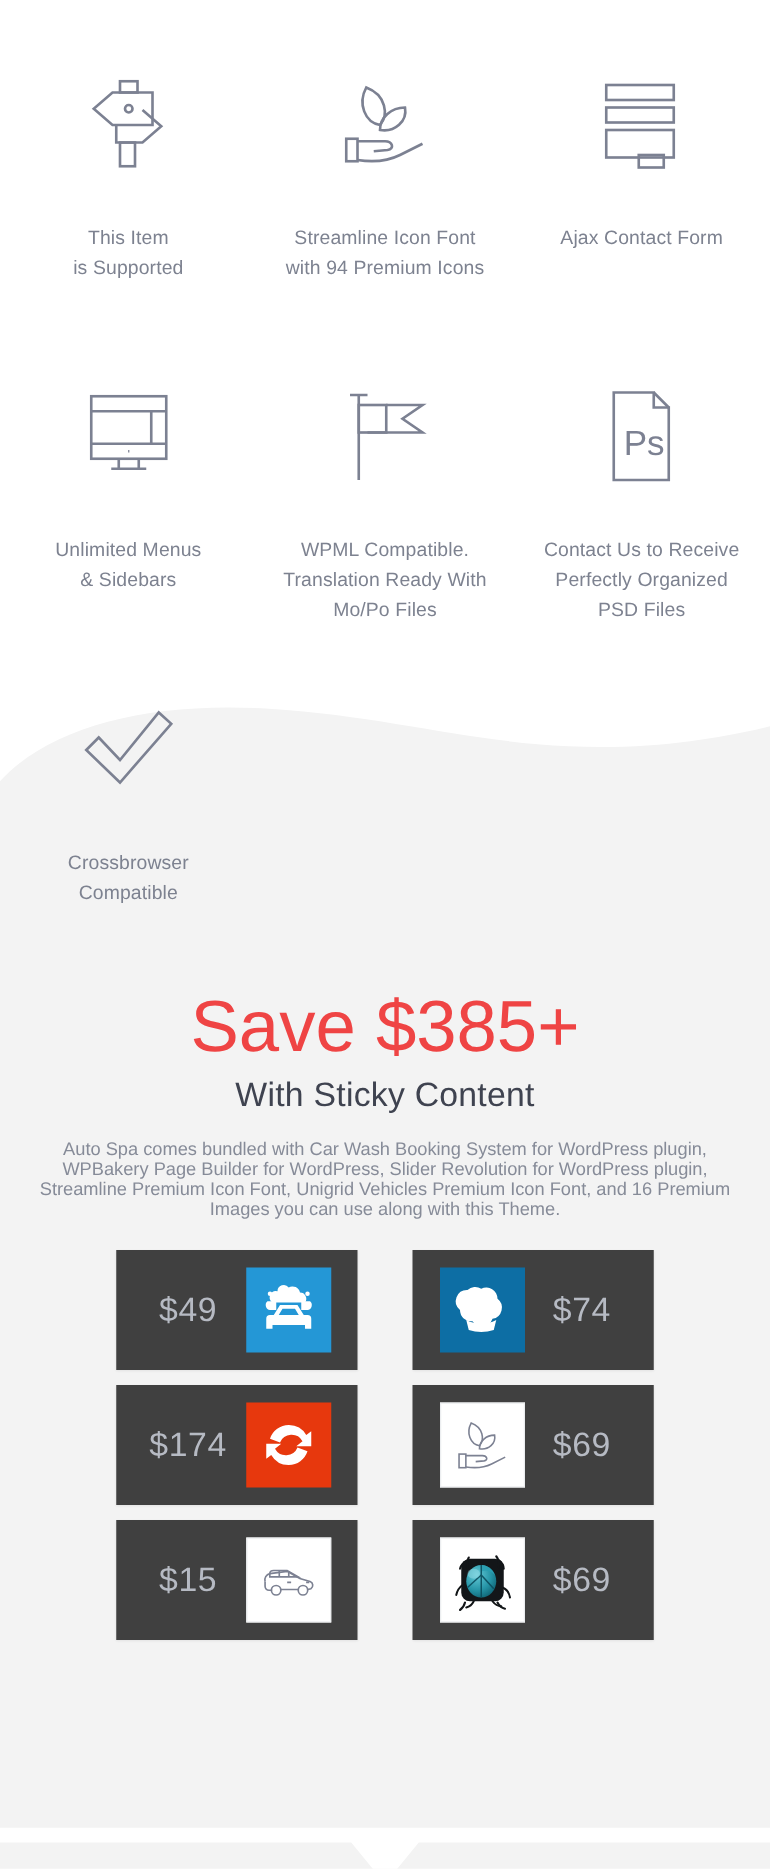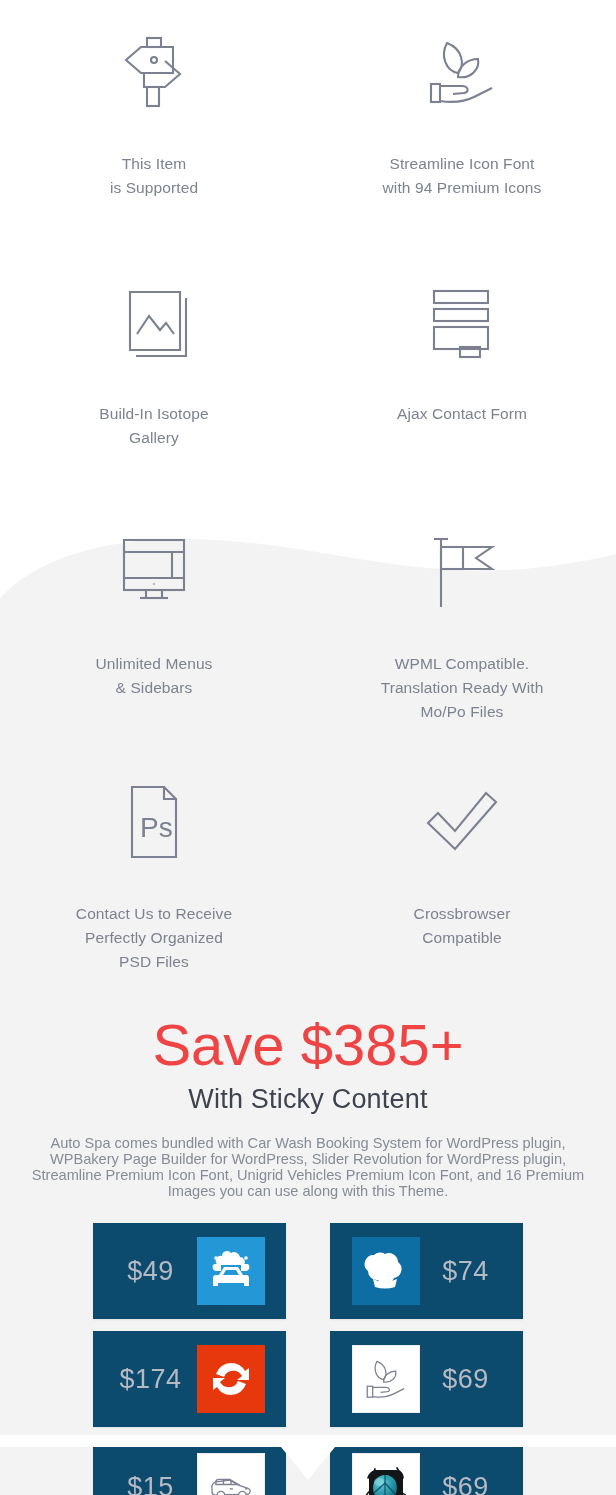--- a/index.html
+++ b/index.html
@@ -19,22 +19,23 @@
     width: 616px; height: 975px;
     z-index: 0;
     pointer-events: none;
   }
 
   
   .features {
     position: relative;
     z-index: 2;
     display: grid;
-    grid-template-columns: repeat(2, 1fr);
+    grid-template-columns: repeat(3, 1fr);
     padding-top: 4px;
+    margin-top: 27px;
   }
   .feature { text-align: center; padding: 18px 6px 0 6px; height: 250px; }
   .feature .ficon {
     height: 100px;
     display: flex; align-items: center; justify-content: center;
     margin-bottom: 30px;
   }
   .feature .flabel {
     font-size: 15.5px;
     line-height: 24px;
@@ -71,21 +72,21 @@
   }
 
   
   .cards {
     position: relative; z-index: 2;
     width: 430px; margin: 24px auto 0 auto;
   }
   .card-row { display: flex; justify-content: space-between; margin-bottom: 12px; }
   .card {
     width: 193px; height: 96px;
-    background: #0c4a6e;
+    background: #404040;
     box-shadow: 0 1px 2px rgba(0,0,0,.07);
     display: flex; align-items: center; justify-content: center;
     gap: 10px;
     padding: 0 8px;
   }
   .card.reverse { flex-direction: row-reverse; }
   .price {
     font-size: 27px; font-weight: 300; color: #b6bac3;
     min-width: 72px; text-align: center; letter-spacing: .5px;
   }
@@ -133,32 +134,20 @@
             <path d="M54,25 C43,25 34,33 34,43 C46,45 56,36 54,25 Z"></path>
             <rect x="7" y="50" width="9" height="18"></rect>
             <path d="M16,52 C26,52 33,52 38,52 C44,52 46,58 40,59 L29,60"></path>
             <path d="M16,67 C29,69 40,68 50,63 L68,54"></path>
           </g>
         </svg>
       </div>
       <div class="flabel">Streamline Icon Font<br>with 94 Premium Icons</div>
     </div>
 
-    <div class="feature">
-      <div class="ficon">
-        <svg width="72" height="76" viewBox="0 0 72 76">
-          <g class="stroke">
-            <path d="M12,8 H62 V66 H12 Z"></path>
-            <path d="M18,72 H68 V14"></path>
-            <path d="M19,50 L31,32 L42,46 L48,39 L56,50"></path>
-          </g>
-        </svg>
-      </div>
-      <div class="flabel">Build-In Isotope<br>Gallery</div>
-    </div>
 
     <div class="feature">
       <div class="ficon">
         <svg width="72" height="74" viewBox="0 0 72 74">
           <g class="stroke">
             <rect x="8" y="6" width="54" height="12"></rect>
             <rect x="8" y="24" width="54" height="12"></rect>
             <rect x="8" y="42" width="54" height="22"></rect>
             <rect x="34" y="62" width="20" height="10"></rect>
           </g>

